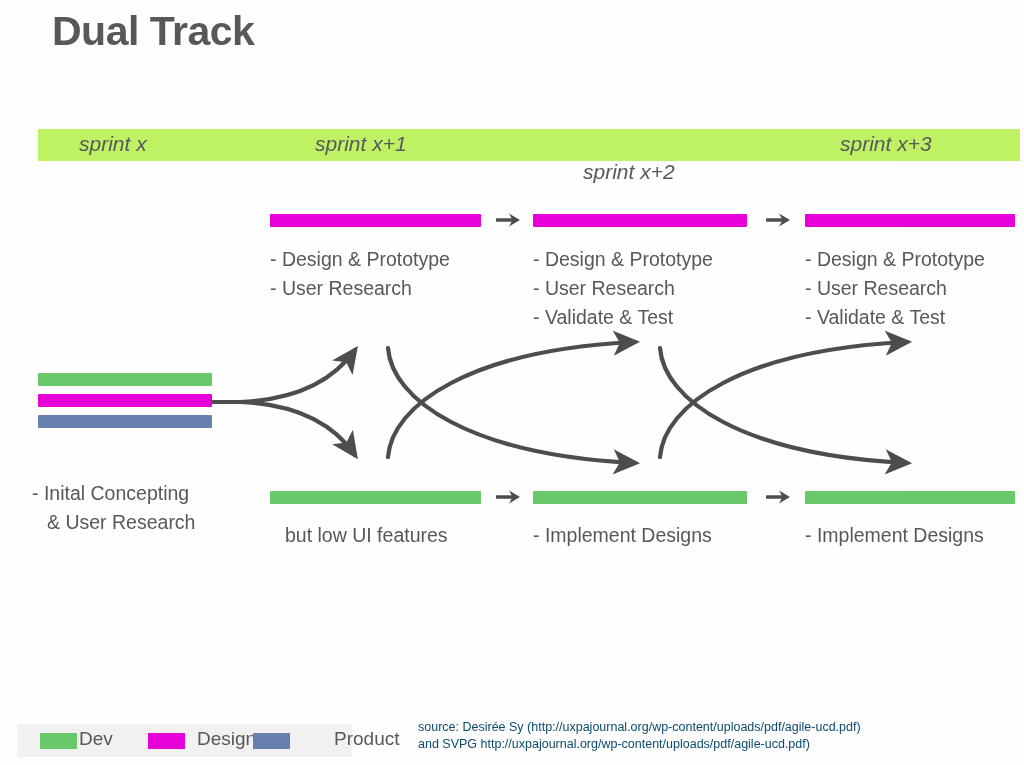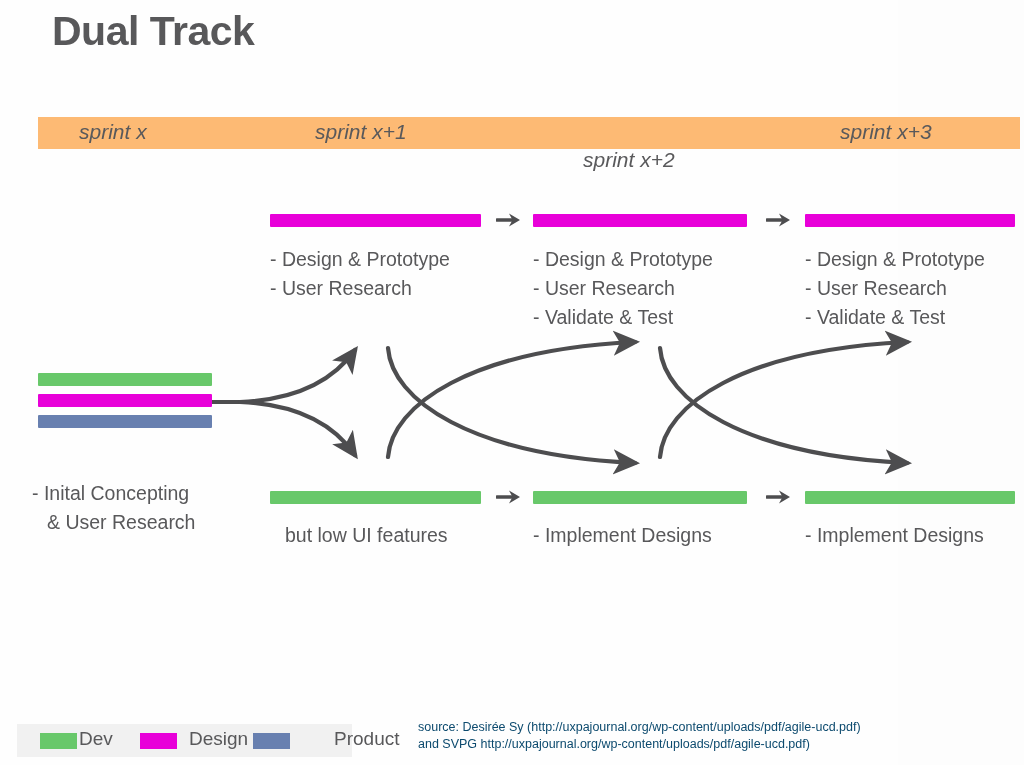--- a/index.html
+++ b/index.html
@@ -35,24 +35,24 @@
     color: #58585a;
     letter-spacing: -0.5px;
     font-family: "Liberation Sans", sans-serif;
     white-space: nowrap;
   }
 
   
   #sprint-header {
     position: absolute;
     left: 38px;
-    top: 117px;
+    top: 129px;
     width: 982px;
     height: 32px;
-    background: #fdba74;
+    background: #bef264;
   }
   .sprint-label {
     position: absolute;
     top: 3px;
     font-size: 21px;
     font-style: italic;
     color: #59595b;
     font-family: "Liberation Sans", sans-serif;
     white-space: nowrap;
   }
@@ -243,21 +243,21 @@
   </div>
   <div class="col-text" style="left:805px; top:521px;">
     <span class="line">- Implement Designs</span>
   </div>
 
   <div id="legend">
     <div class="legend-item" style="left:23px; width:80px;">
       <span class="legend-swatch" style="background:#68c86a;"></span>
       <span class="legend-label" style="left:39px;">Dev</span>
     </div>
-    <div class="legend-item" style="left:123px; width:110px;">
+    <div class="legend-item" style="left:131px; width:110px;">
       <span class="legend-swatch" style="background:#e800d9;"></span>
       <span class="legend-label" style="left:49px;">Design</span>
     </div>
     <div class="legend-item" style="left:236px; width:115px;">
       <span class="legend-swatch" style="background:#6880b0;"></span>
       <span class="legend-label" style="left:49px;margin-left:32px;">Product</span>
     </div>
   </div>
 
   <div id="source">

